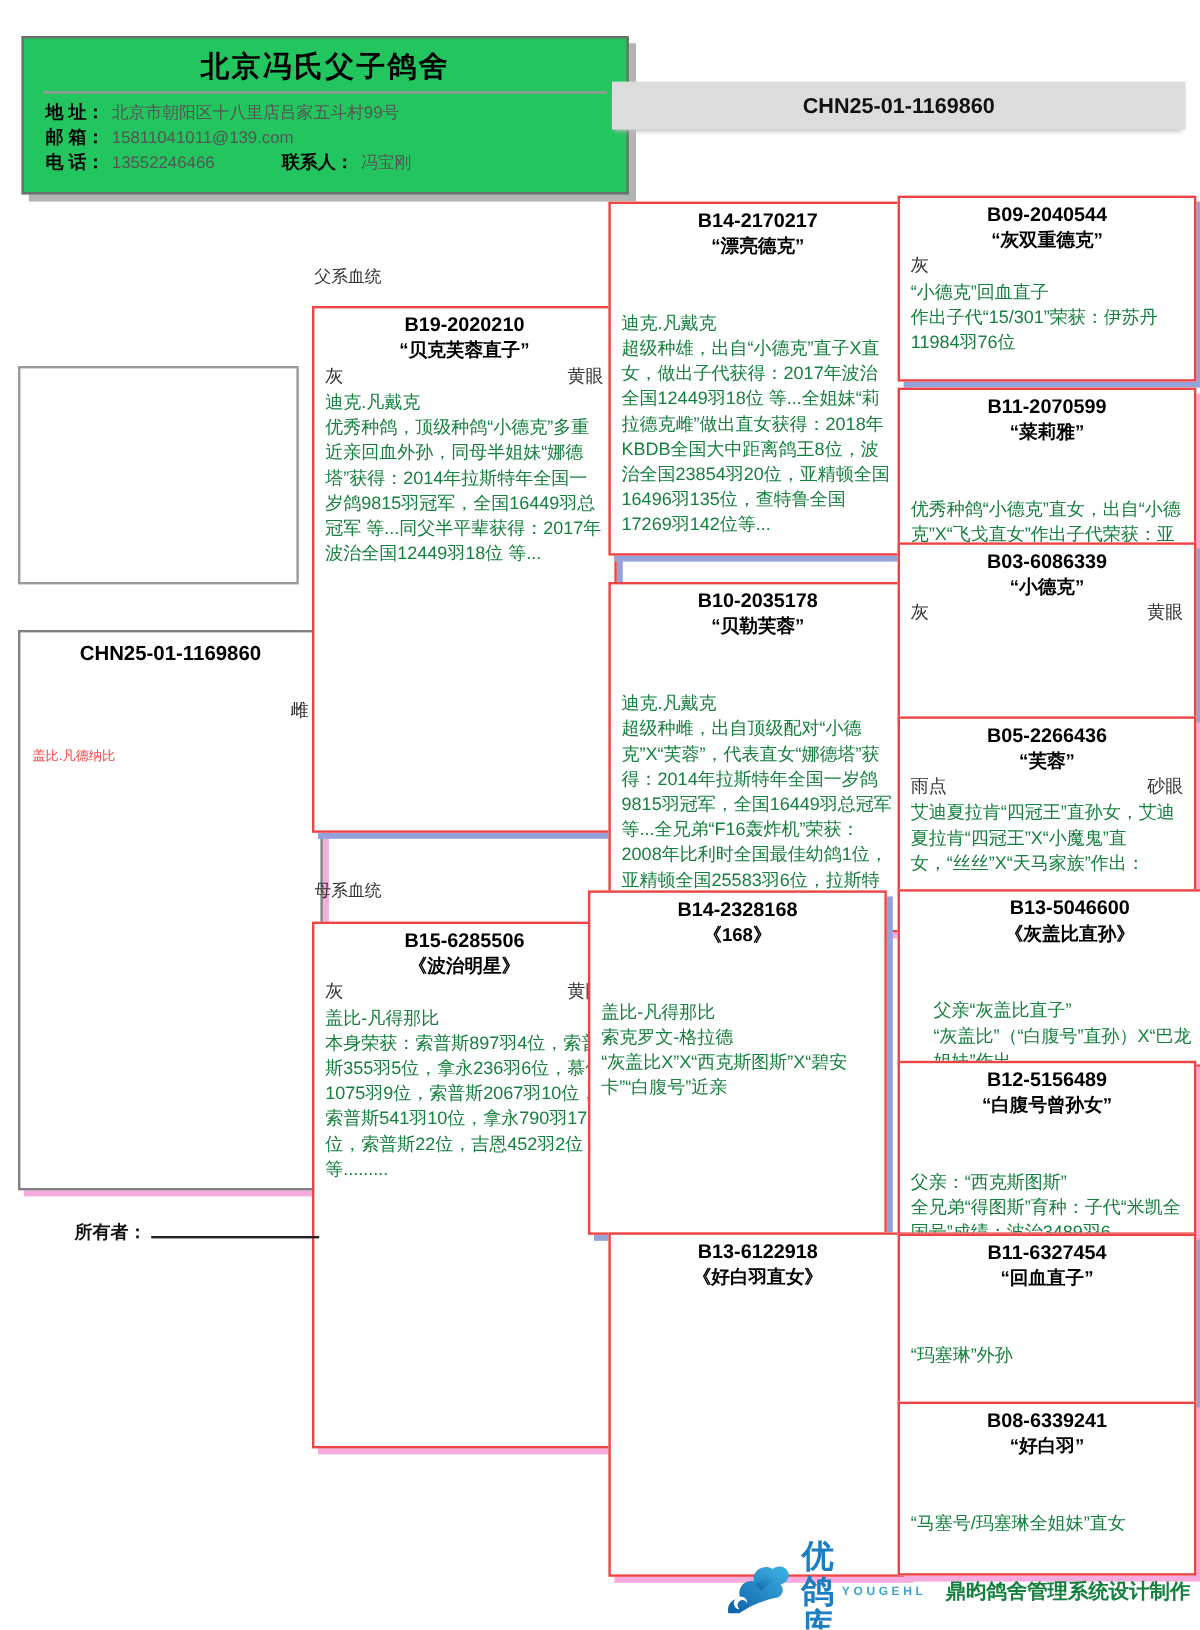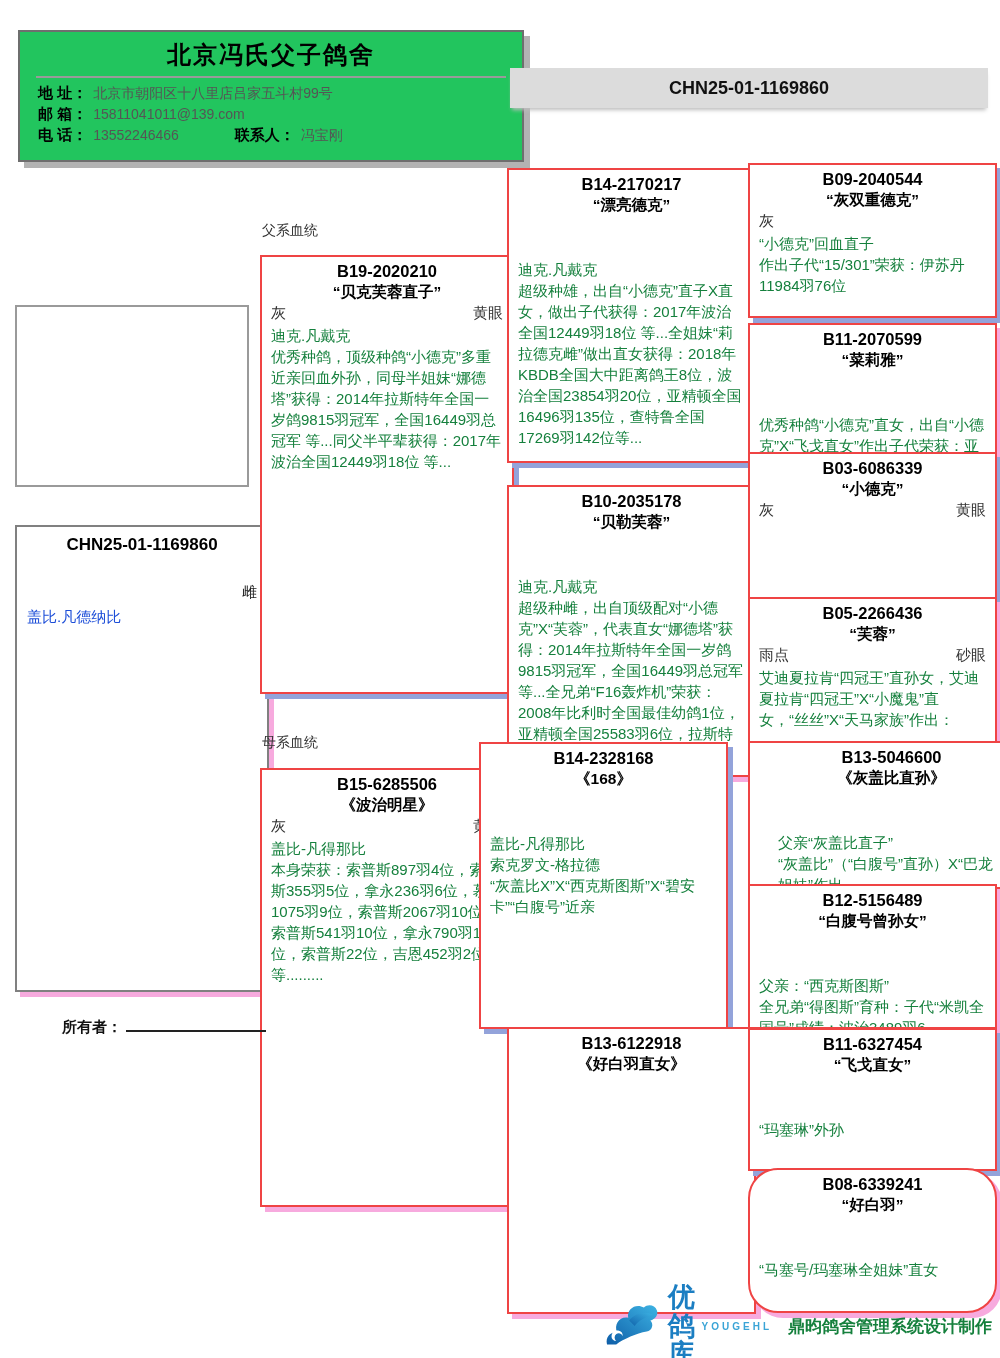--- a/index.html
+++ b/index.html
@@ -34,21 +34,21 @@
     position:absolute; left:15px; top:305px; width:230px; height:178px;
     border:2px solid #9a9a9a; background:#fff;
   }
   .subject-box {
     position:absolute; left:15px; top:525px; width:230px; height:447px;
     border:2px solid #808080; background:#fff; box-shadow:5px 5px 0 #f7aade;
     padding:8px 10px;
   }
   .subject-ring { text-align:center; font-weight:bold; font-size:17px; color:#000; }
   .subject-sex { text-align:right; margin-top:28px; font-size:15px; color:#222; }
-  .subject-strain { margin-top:6px; font-size:15px; color:#1d4ed8; }
+  .subject-strain { margin-top:20px; font-size:11px; color:#ef4444; }
 
   
   .line-label { position:absolute; font-size:14px; color:#333; }
   .owner { position:absolute; left:62px; top:1018px; font-size:15px; font-weight:bold; color:#111; }
   .owner-underline { display:inline-block; width:140px; border-bottom:2px solid #222; height:12px; margin-left:4px; }
 
   
   .pbox {
     position:absolute; border:2px solid #ef4444; background:#fff;
     padding:5px 9px 6px; overflow:hidden;
@@ -145,21 +145,21 @@
     <div class="pbox-name">“贝勒芙蓉”</div>
     <div class="pbox-colorrow">
         <span></span>
         <span></span>
       </div>
     <div class="pbox-body">
 迪克.凡戴克
 超级种雌，出自顶级配对“小德克”X“芙蓉”，代表直女“娜德塔”获得：2014年拉斯特年全国一岁鸽9815羽冠军，全国16449羽总冠军 等...全兄弟“F16轰炸机”荣获：2008年比利时全国最佳幼鸽1位，亚精顿全国25583羽6位，拉斯特年全国21271羽8位，波治全国13350羽20位</div>
   </div>
 
-  <div class="pbox sire" style="left:479px; top:742px; width:227px; height:272px;">
+  <div class="pbox sire" style="left:490px; top:742px; width:227px; height:272px;">
     <div class="pbox-ring">B14-2328168</div>
     <div class="pbox-name">《168》</div>
     <div class="pbox-colorrow">
         <span></span>
         <span></span>
       </div>
     <div class="pbox-body">
 盖比-凡得那比
 索克罗文-格拉德
 “灰盖比X”X“西克斯图斯”X“碧安卡”“白腹号”近亲</div>
@@ -235,30 +235,30 @@
         <span></span>
         <span></span>
       </div>
     <div class="pbox-body">
 父亲：“西克斯图斯”
 全兄弟“得图斯”育种：子代“米凯全国号”成绩：波治3489羽6</div>
   </div>
 
   <div class="pbox sire" style="left:748px; top:1028px; width:227px; height:128px;">
     <div class="pbox-ring">B11-6327454</div>
-    <div class="pbox-name">“飞戈直女”</div>
+    <div class="pbox-name">“回血直子”</div>
     <div class="pbox-colorrow">
         <span></span>
         <span></span>
       </div>
     <div class="pbox-body">
 “玛塞琳”外孙</div>
   </div>
 
-  <div class="pbox dam" style="left:748px; top:1168px; width:227px; height:130px;border-radius:30px;">
+  <div class="pbox dam" style="left:748px; top:1168px; width:227px; height:130px;">
     <div class="pbox-ring">B08-6339241</div>
     <div class="pbox-name">“好白羽”</div>
     <div class="pbox-colorrow">
         <span></span>
         <span></span>
       </div>
     <div class="pbox-body">
 “马塞号/玛塞琳全姐妹”直女</div>
   </div>
 

